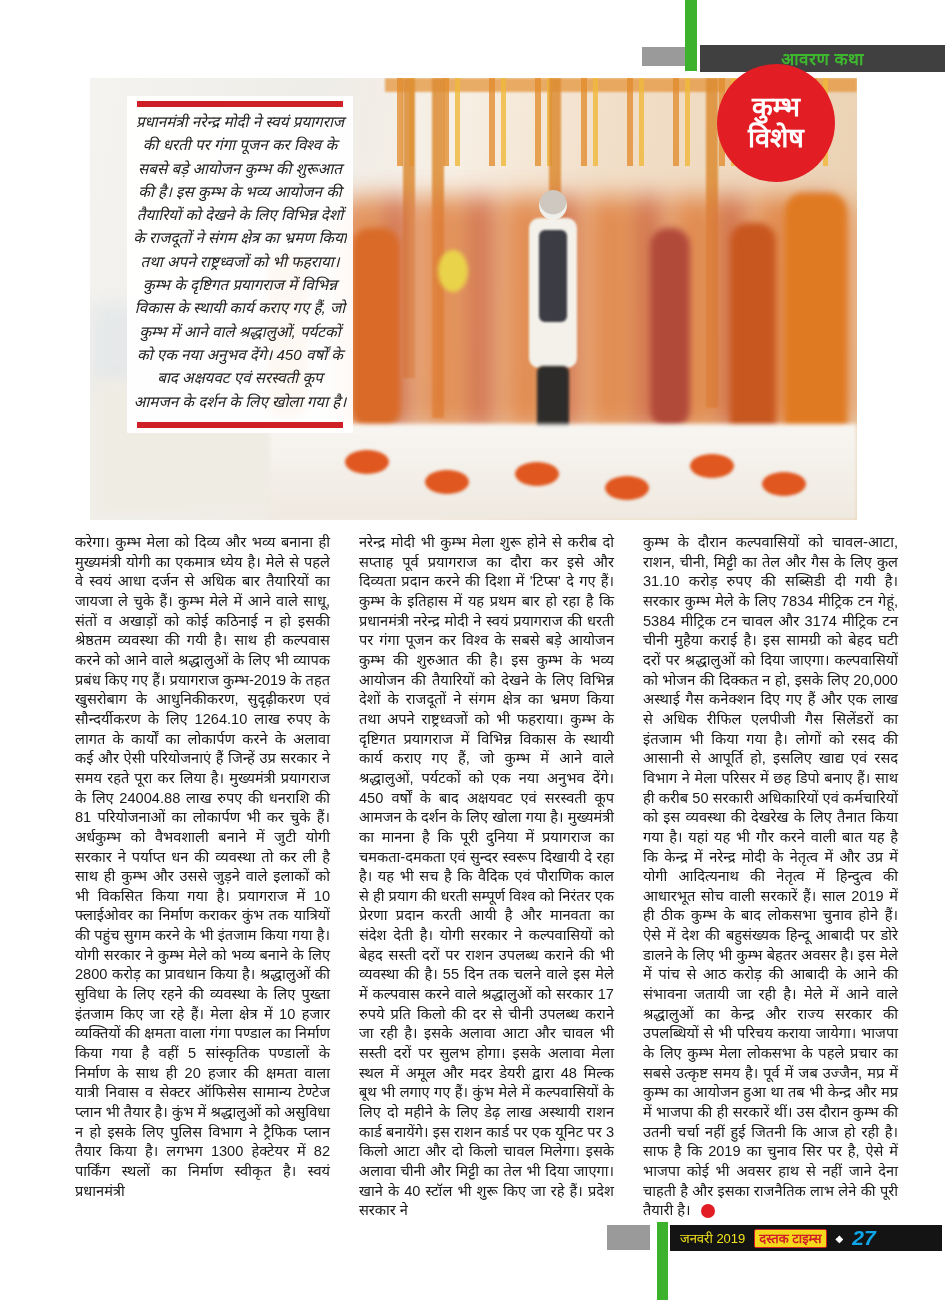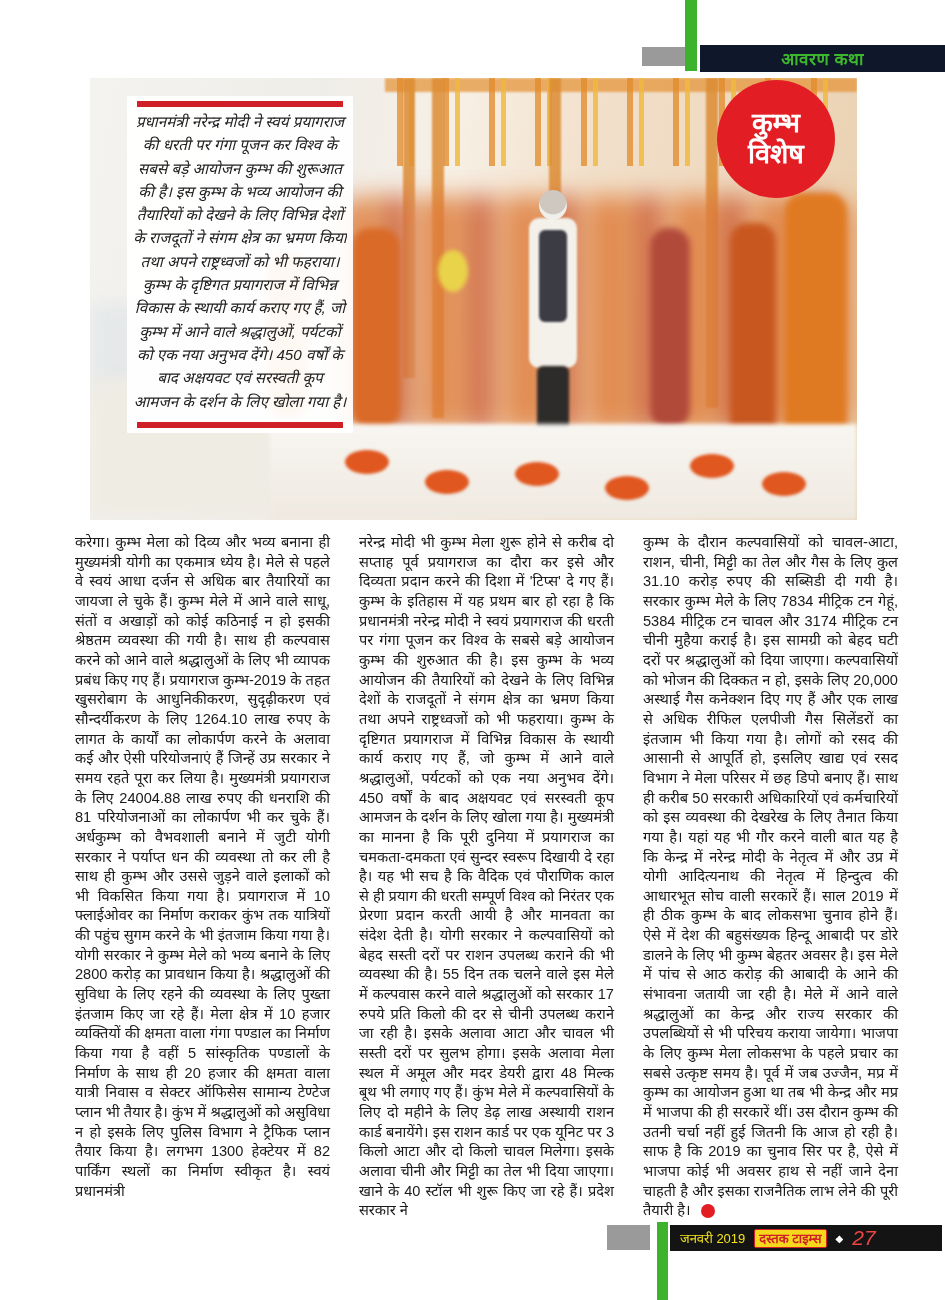--- a/index.html
+++ b/index.html
@@ -3,21 +3,21 @@
 <meta charset="utf-8">
 <style>
   html,body{margin:0;padding:0;}
   body{
     width:945px;height:1300px;position:relative;background:#ffffff;
     font-family:"Liberation Sans","DejaVu Sans",sans-serif;overflow:hidden;
   }
   
   .hdr-gray{position:absolute;left:642px;top:47px;width:43px;height:19px;background:#9a9a9a;}
   .hdr-stripe{position:absolute;left:685px;top:0;width:12px;height:71px;background:#3cb22d;}
-  .hdr-bar{position:absolute;left:700px;top:45px;width:245px;height:27px;background:#0f172a;
+  .hdr-bar{position:absolute;left:700px;top:45px;width:245px;height:27px;background:#404040;
     display:flex;align-items:center;justify-content:center;}
   .hdr-bar span{color:#3db82e;font-size:17px;font-weight:bold;letter-spacing:.5px;}
   
   .photo{position:absolute;left:90px;top:78px;width:767px;height:442px;overflow:hidden;z-index:1;
     background:linear-gradient(100deg,#f4f3f0 0%,#efede8 28%,#f7efe4 45%,#f2dfc9 62%,#eed7bd 82%,#e9cfae 100%);}
   .ph{position:absolute;}
   .ph-river{left:0;top:225px;width:310px;height:95px;background:#e2e6e8;filter:blur(9px);opacity:.75;}
   .ph-beach{left:0;bottom:0;width:46%;height:32%;background:#efece4;filter:blur(7px);}
   .ph-beam{left:295px;top:0;width:472px;height:14px;background:rgba(228,150,60,.75);filter:blur(1px);}
   .ph-garland{left:295px;top:0;width:472px;height:88px;opacity:.9;filter:blur(.5px);
@@ -40,21 +40,21 @@
   .ph-modi .body{position:absolute;left:7px;top:28px;width:48px;height:150px;border-radius:10px;background:#f3f1ea;filter:blur(1px);}
   .ph-modi .vest{position:absolute;left:17px;top:40px;width:28px;height:92px;border-radius:6px;background:#3c3c44;filter:blur(1px);}
   .ph-modi .legs{position:absolute;left:15px;top:176px;width:32px;height:100px;background:#2e2c2a;border-radius:6px;filter:blur(1.5px);}
   .ph-table{left:180px;bottom:0;width:587px;height:96px;filter:blur(2px);
     background:linear-gradient(#f8f6f2,#efe9e0);}
   .ph-bundle{width:44px;height:24px;border-radius:50%;background:#e0571f;filter:blur(1.5px);}
   .ph-bundle.b1{left:255px;top:372px;} .ph-bundle.b2{left:335px;top:392px;}
   .ph-bundle.b3{left:425px;top:384px;} .ph-bundle.b4{left:515px;top:398px;}
   .ph-bundle.b5{left:600px;top:376px;} .ph-bundle.b6{left:672px;top:394px;}
   
-  .badge{position:absolute;left:717px;top:80px;width:118px;height:118px;border-radius:50%;
+  .badge{position:absolute;left:717px;top:64px;width:118px;height:118px;border-radius:50%;
     background:#e21d24;z-index:4;display:flex;flex-direction:column;align-items:center;justify-content:center;}
   .badge span{color:#ffffff;font-weight:bold;font-size:27px;line-height:31px;}
   
   .caption-box{position:absolute;left:127px;top:96px;width:226px;height:337px;z-index:3;
     background:rgba(255,255,255,.94);border-radius:1px;font-style:italic;}
   .caption-box .rule{position:absolute;left:10px;right:10px;height:6px;background:#cf2027;}
   .caption-box .rule.top{top:5px;} .caption-box .rule.bottom{bottom:5px;}
   .caption-text{position:absolute;left:6px;right:6px;top:14px;bottom:14px;
     font-size:15.2px;line-height:23.3px;text-align:center;color:#222;overflow:hidden;}
   
@@ -64,21 +64,21 @@
     margin-left:10px;vertical-align:middle;}
   
   .ftr-gray{position:absolute;left:607px;top:1225px;width:43px;height:25px;background:#9a9a9a;}
   .ftr-stripe{position:absolute;left:657px;top:1222px;width:11px;height:78px;background:#3cb22d;}
   .ftr-bar{position:absolute;left:670px;top:1225px;width:272px;height:26px;background:#141414;
     display:flex;align-items:center;gap:9px;padding:0 10px;box-sizing:border-box;}
   .ftr-date{color:#f2e21c;font-weight:normal;font-size:13px;}
   .ftr-logo{background:#f5d71c;color:#d01f27;font-weight:bold;font-size:13px;
     padding:0 4px;border:1px solid #d01f27;border-radius:2px;line-height:17px;}
   .ftr-bullet{color:#ffffff;font-size:10px;}
-  .ftr-page{color:#ef4444;font-weight:normal;font-size:21px;font-style:italic;}
+  .ftr-page{color:#0ea5e9;font-weight:bold;font-size:21px;font-style:italic;}
 </style>
 </head>
 <body>
 
 <div class="hdr-gray"></div>
 <div class="hdr-stripe"></div>
 <div class="hdr-bar">
   <span>आवरण कथा</span>
 </div>
 

